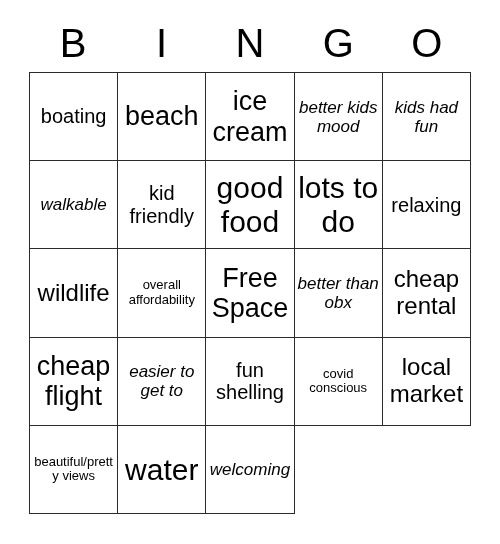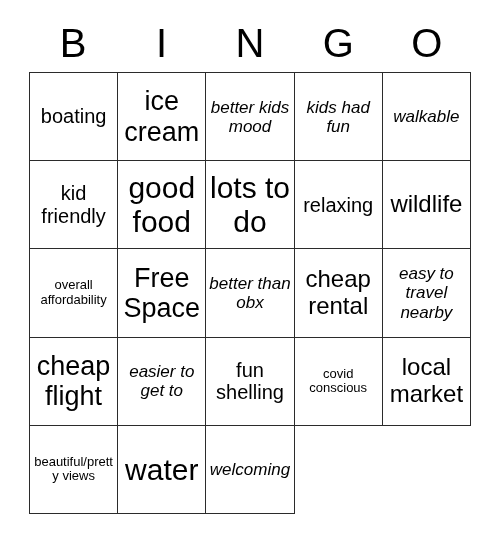--- a/index.html
+++ b/index.html
@@ -98,20 +98,23 @@
     <div class="header-cell">N</div>
     <div class="header-cell">G</div>
     <div class="header-cell">O</div>
   </div>
 
   <div id="grid">
       <div class="cell fs-md">
         <span class="cell-text">boating</span>
       </div>
       <div class="cell fs-xl">
+        <span class="cell-text">beach</span>
+      </div>
+      <div class="cell fs-xl">
         <span class="cell-text">ice cream</span>
       </div>
       <div class="cell fs-sm">
         <span class="cell-text">better kids mood</span>
       </div>
       <div class="cell fs-sm">
         <span class="cell-text">kids had fun</span>
       </div>
       <div class="cell fs-sm">
         <span class="cell-text">walkable</span>
@@ -136,23 +139,20 @@
       </div>
       <div class="cell fs-xl">
         <span class="cell-text">Free Space</span>
       </div>
       <div class="cell fs-sm">
         <span class="cell-text">better than obx</span>
       </div>
       <div class="cell fs-lg">
         <span class="cell-text">cheap rental</span>
       </div>
-      <div class="cell fs-sm">
-        <span class="cell-text">easy to travel nearby</span>
-      </div>
       <div class="cell fs-xl">
         <span class="cell-text">cheap flight</span>
       </div>
       <div class="cell fs-sm">
         <span class="cell-text">easier to get to</span>
       </div>
       <div class="cell fs-md">
         <span class="cell-text">fun shelling</span>
       </div>
       <div class="cell fs-xs">

